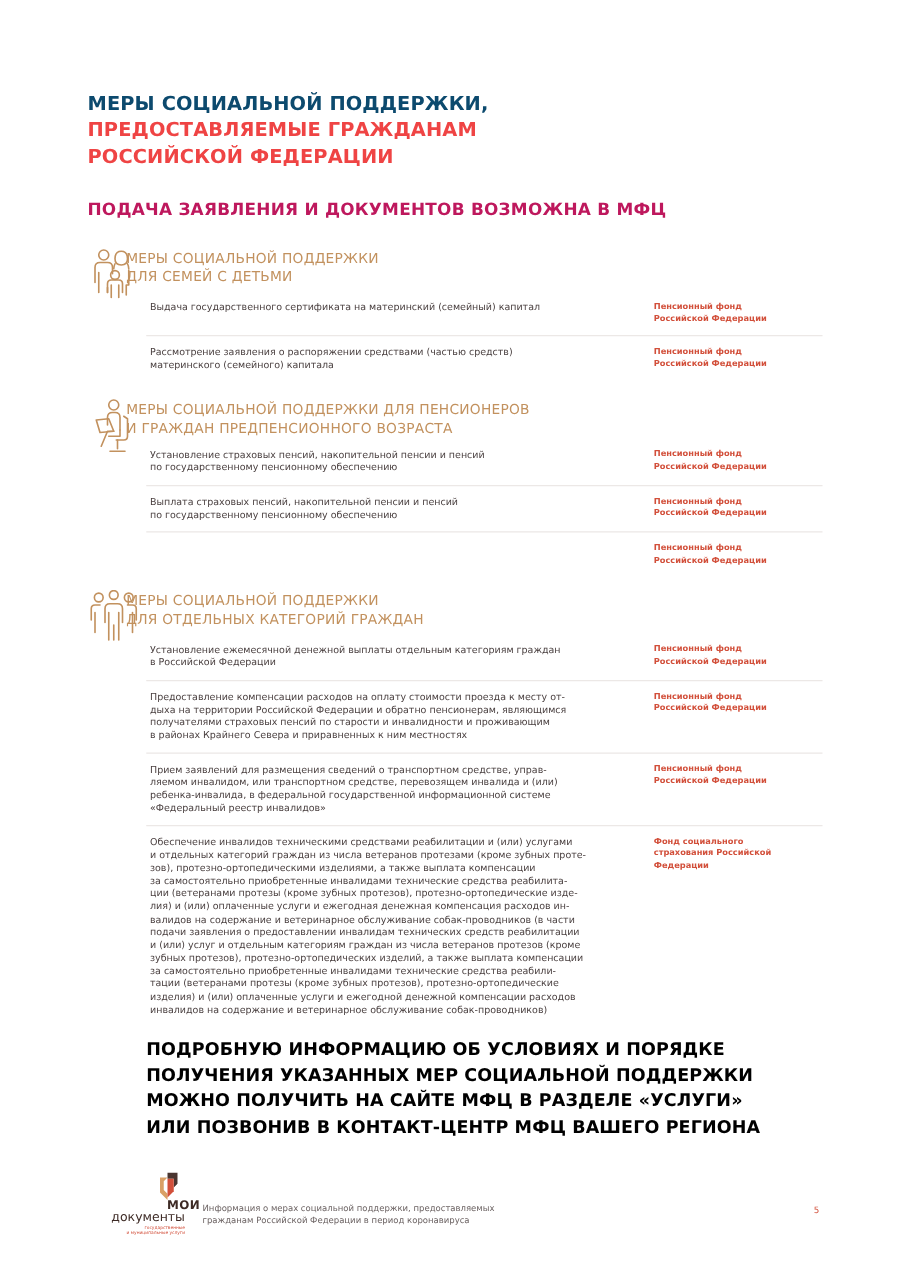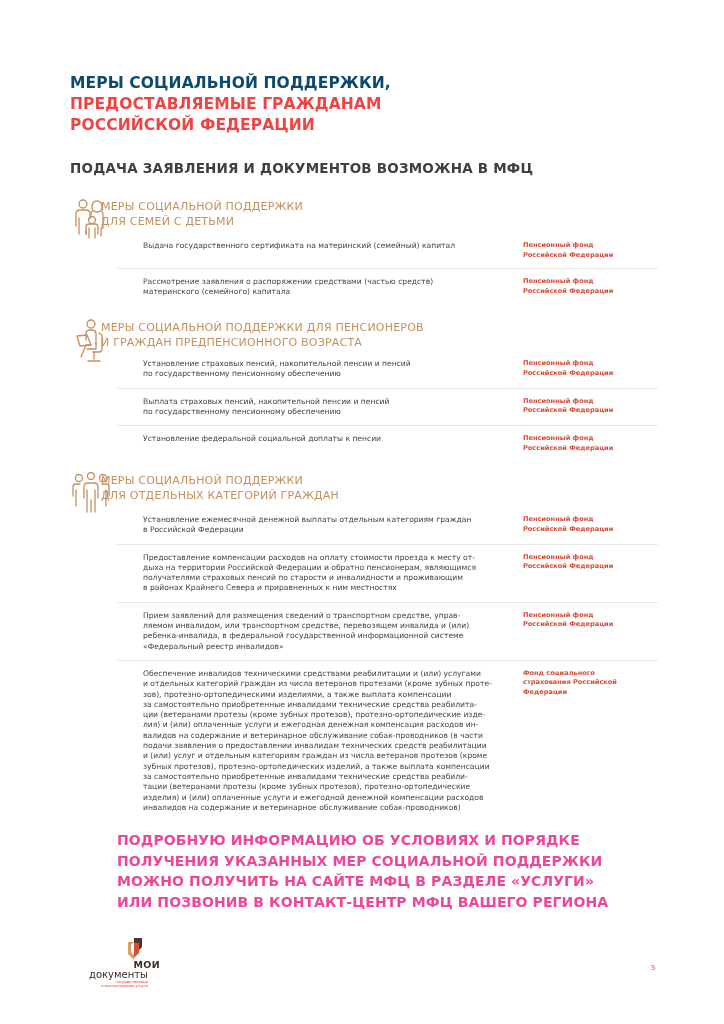--- a/index.html
+++ b/index.html
@@ -9,45 +9,45 @@
   }
   .page-title {
     position: absolute; left: 70px; top: 73px; margin: 0;
     font-family: "DejaVu Sans", sans-serif; font-weight: bold; font-size: 15.5px; line-height: 21px;
     letter-spacing: 0.1px;
   }
   .page-title .dark { color: #0c4a6e; display: block; }
   .page-title .red { color: #ef4444; display: block; }
   .subhead {
     position: absolute; left: 70px; top: 160px; margin: 0;
-    font-size: 13.5px; font-weight: bold; color: #404040; letter-spacing: 0.2px;
+    font-size: 13.5px; font-weight: bold; color: #be185d; letter-spacing: 0.2px;
   }
   .section { position: absolute; left: 68px; width: 590px; }
   .section-icon { position: absolute; left: 3px; top: 0; width: 40px; height: 46px; }
   .section-icon svg { width: 40px; height: 46px; }
   .section-title {
     margin-left: 33px; font-size: 11px; line-height: 14.5px; color: #c2915e;
     font-weight: normal; letter-spacing: 0.2px; text-transform: uppercase; padding-top: 2px;
   }
   .rows { margin-left: 49px; margin-top: 10px; }
   .row {
     display: flex; justify-content: flex-end; align-items: flex-start;
     border-bottom: 1px solid #ece8e6; padding: 0 0 8px 0; margin-bottom: 8px;
   }
   .row:last-child { border-bottom: none; }
   .row .desc {
     width: 380px; font-size: 7.6px; line-height: 10.3px; color: #4a4040; white-space: pre-line;
   }
   .row .agency {
     width: 132px; font-size: 6.6px; line-height: 9.5px; color: #d24f3a; font-weight: bold;
-    white-space: pre-line; margin-right: 3px;
+    white-space: pre-line; margin-right: 3px; margin-left: 23px;
   }
   .cta {
     position: absolute; left: 117px; top: 830px; margin: 0;
-    font-size: 14px; line-height: 20.5px; font-weight: bold; color: #ec4899; letter-spacing: 0.1px;
+    font-size: 14px; line-height: 20.5px; font-weight: bold; color: #000000; letter-spacing: 0.1px;
     white-space: pre-line;
   }
   .footer { position: absolute; left: 84px; top: 938px; width: 580px; height: 50px; }
   .logo { position: absolute; left: 0; top: 0; width: 80px; height: 50px; }
   .logo-mark { position: absolute; left: 40px; top: 0; width: 20px; height: 22px; }
   .logo-moi {
     position: absolute; right: 4px; top: 22px; font-size: 9.5px; font-weight: bold; color: #3d2a25;
     line-height: 10px; letter-spacing: 0.3px;
   }
   .logo-docs {
@@ -130,21 +130,20 @@
       <div class="agency">Пенсионный фонд
 Российской Федерации</div>
     </div>
     <div class="row">
       <div class="desc">Выплата страховых пенсий, накопительной пенсии и пенсий
 по государственному пенсионному обеспечению</div>
       <div class="agency">Пенсионный фонд
 Российской Федерации</div>
     </div>
     <div class="row">
-      <div class="desc">Установление федеральной социальной доплаты к пенсии</div>
       <div class="agency">Пенсионный фонд
 Российской Федерации</div>
     </div>
   </div>
 </div>
 
 <div class="section" style="top:472px;">
   <div class="section-icon">
     <svg viewBox="0 0 40 46" fill="none" stroke="#c2915e" stroke-width="1.3" stroke-linecap="round" stroke-linejoin="round">
       <circle cx="8" cy="6" r="3.5"></circle>
@@ -215,14 +214,16 @@
     <svg class="logo-mark" viewBox="0 0 20 22">
       <path d="M10 0 h8 v9 l-3 3 v-7 h-5 z" fill="#4a3530"></path>
       <path d="M4 4 h6 l-3 3 v7 l3 3 v5 l-6-6 z" fill="#d9a066"></path>
       <path d="M10 5 h5 v10 l-5 5 z" fill="#d24f3a"></path>
     </svg>
     <div class="logo-moi">МОИ</div>
     <div class="logo-docs">документы</div>
     <div class="logo-gos">государственные
 и муниципальные услуги</div>
   </div>
+  <div class="footer-text">Информация о мерах социальной поддержки, предоставляемых
+гражданам Российской Федерации в период коронавируса</div>
   <div class="page-num">5</div>
 </div>
 
 </body></html>

